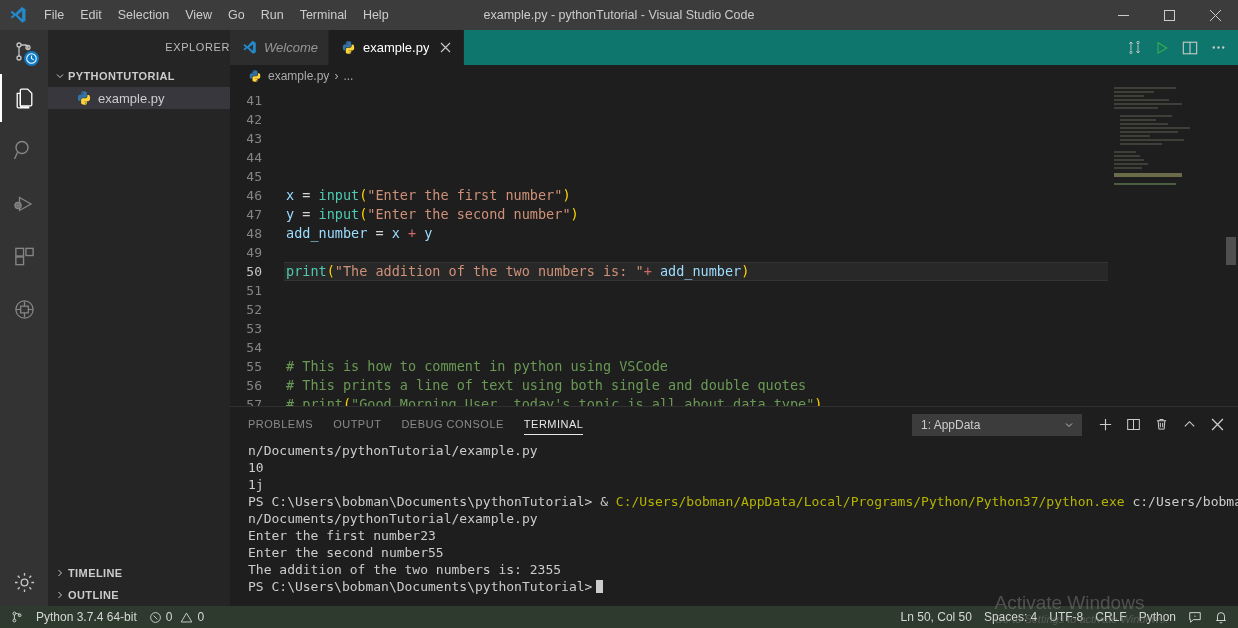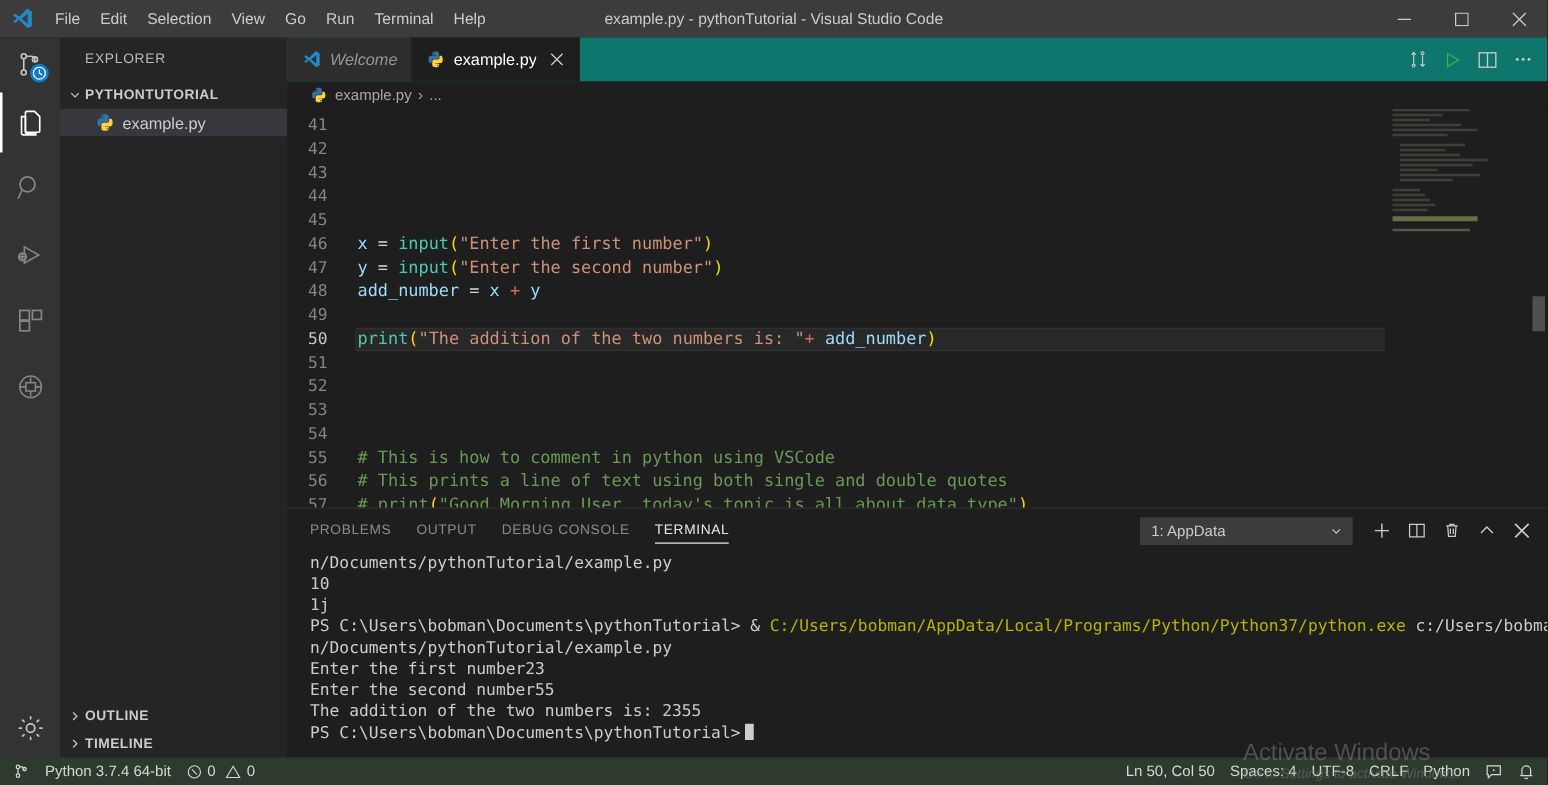--- a/index.html
+++ b/index.html
@@ -51,21 +51,21 @@
     border-radius: 50%; background: #0e7ac4; display: flex; align-items: center; justify-content: center;
   }
 
   
   .sidebar {
     width: 182px; flex: 0 0 182px; background: #252526; display: flex; flex-direction: column;
     color: #cccccc;
   }
   .sidebar-title {
     height: 35px; line-height: 35px; padding-left: 20px; font-size: 11px;
-    letter-spacing: .6px; color: #bbbbbb; text-transform: uppercase;
+    letter-spacing: .6px; color: #bbbbbb; text-transform: uppercase; text-align: right;
   }
   .tree-section {
     height: 22px; display: flex; align-items: center; padding-left: 4px;
     font-size: 11px; font-weight: bold; letter-spacing: .4px; color: #cccccc;
   }
   .twisty { width: 16px; display: flex; align-items: center; justify-content: center; color: #cccccc; }
   .tree-item {
     height: 22px; display: flex; align-items: center; padding-left: 28px;
     font-size: 13px; color: #cccccc; cursor: pointer;
   }
@@ -297,29 +297,29 @@
         </span>
         <span>example.py</span>
       </div>
       <div class="sidebar-fill"></div>
       <div class="sb-collapsed">
         <span class="twisty">
           <svg width="12" height="12" viewBox="0 0 16 16">
               <path d="M6 4l4 4-4 4" fill="none" stroke="#cccccc" stroke-width="1.3"></path>
             </svg>
         </span>
-        <span>OUTLINE</span>
+        <span>TIMELINE</span>
       </div>
       <div class="sb-collapsed">
         <span class="twisty">
           <svg width="12" height="12" viewBox="0 0 16 16">
               <path d="M6 4l4 4-4 4" fill="none" stroke="#cccccc" stroke-width="1.3"></path>
             </svg>
         </span>
-        <span>TIMELINE</span>
+        <span>OUTLINE</span>
       </div>
     </div>
 
     <div class="editor-col">
 
       <div class="tabsrow">
         <div class="tab italic">
           <span class="tab-icon">
             <svg width="15" height="15" viewBox="0 0 24 24">
                 <path fill="#2489ca" d="M17.9 2.1 21.6 3.9c.25.12.4.37.4.65v14.9c0 .28-.15.53-.4.65l-3.7 1.8c-.3.15-.67.08-.9-.17l-8.5-8.6-4.2 3.2c-.2.15-.48.13-.65-.05l-1.1-1.1a.5.5 0 0 1 0-.73L5.9 12 2.55 8.55a.5.5 0 0 1 0-.73l1.1-1.1c.17-.18.45-.2.65-.05l4.2 3.2 8.5-8.6c.23-.25.6-.32.9-.17zM17.5 6.7 11.3 12l6.2 5.3V6.7z"></path>

